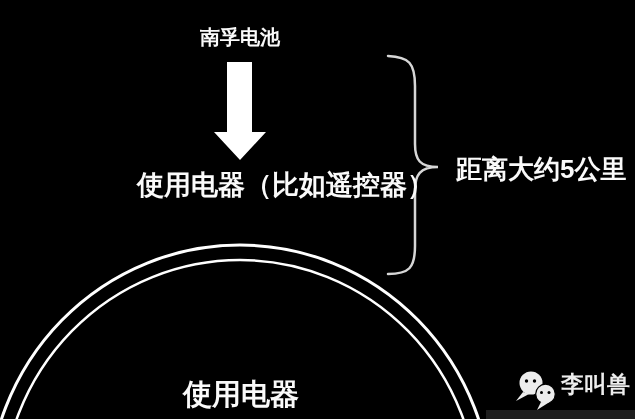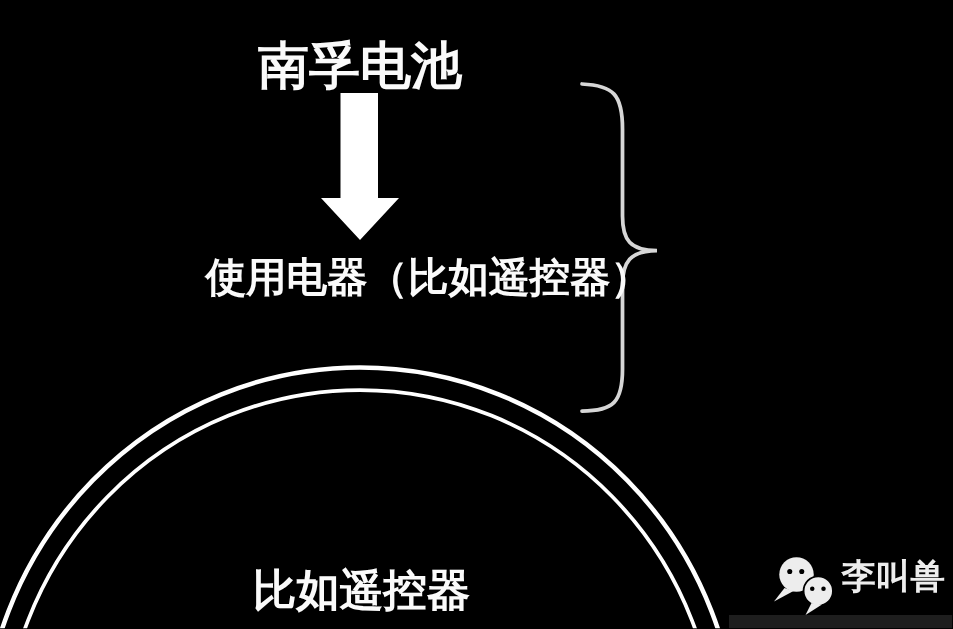--- a/index.html
+++ b/index.html
@@ -27,21 +27,21 @@
     font-weight: bold;
     color: #fafafa;
     white-space: nowrap;
     line-height: 1.1;
   }
   .title-label {
     left: 130px;
     top: 26px;
     width: 220px;
     text-align: center;
-    font-size: 34px;
+    font-size: 20px;
   }
   .step-label {
     left: 34px;
     top: 171px;
     width: 400px;
     text-align: right;
     font-size: 27px;
   }
   .circle-label {
     left: 141px;
@@ -89,18 +89,19 @@
       <path d="M541,402 L537,410 L548,403 Z" fill="#ededed"></path>
       <circle cx="541.5" cy="392.5" r="1.5" fill="#000000"></circle>
       <circle cx="549" cy="392.5" r="1.5" fill="#000000"></circle>
     </g>
   </svg>
 
   <div class="txt title-label">南孚电池</div>
 
   <div class="txt step-label">使用电器（比如遥控器）</div>
 
-  <div class="txt circle-label">比如遥控器</div>
+  <div class="txt circle-label">使用电器</div>
 
+  <div class="txt brace-label">距离大约5公里</div>
 
   <div class="txt watermark-label">李叫兽</div>
 
 </div>
 
 </body></html>

